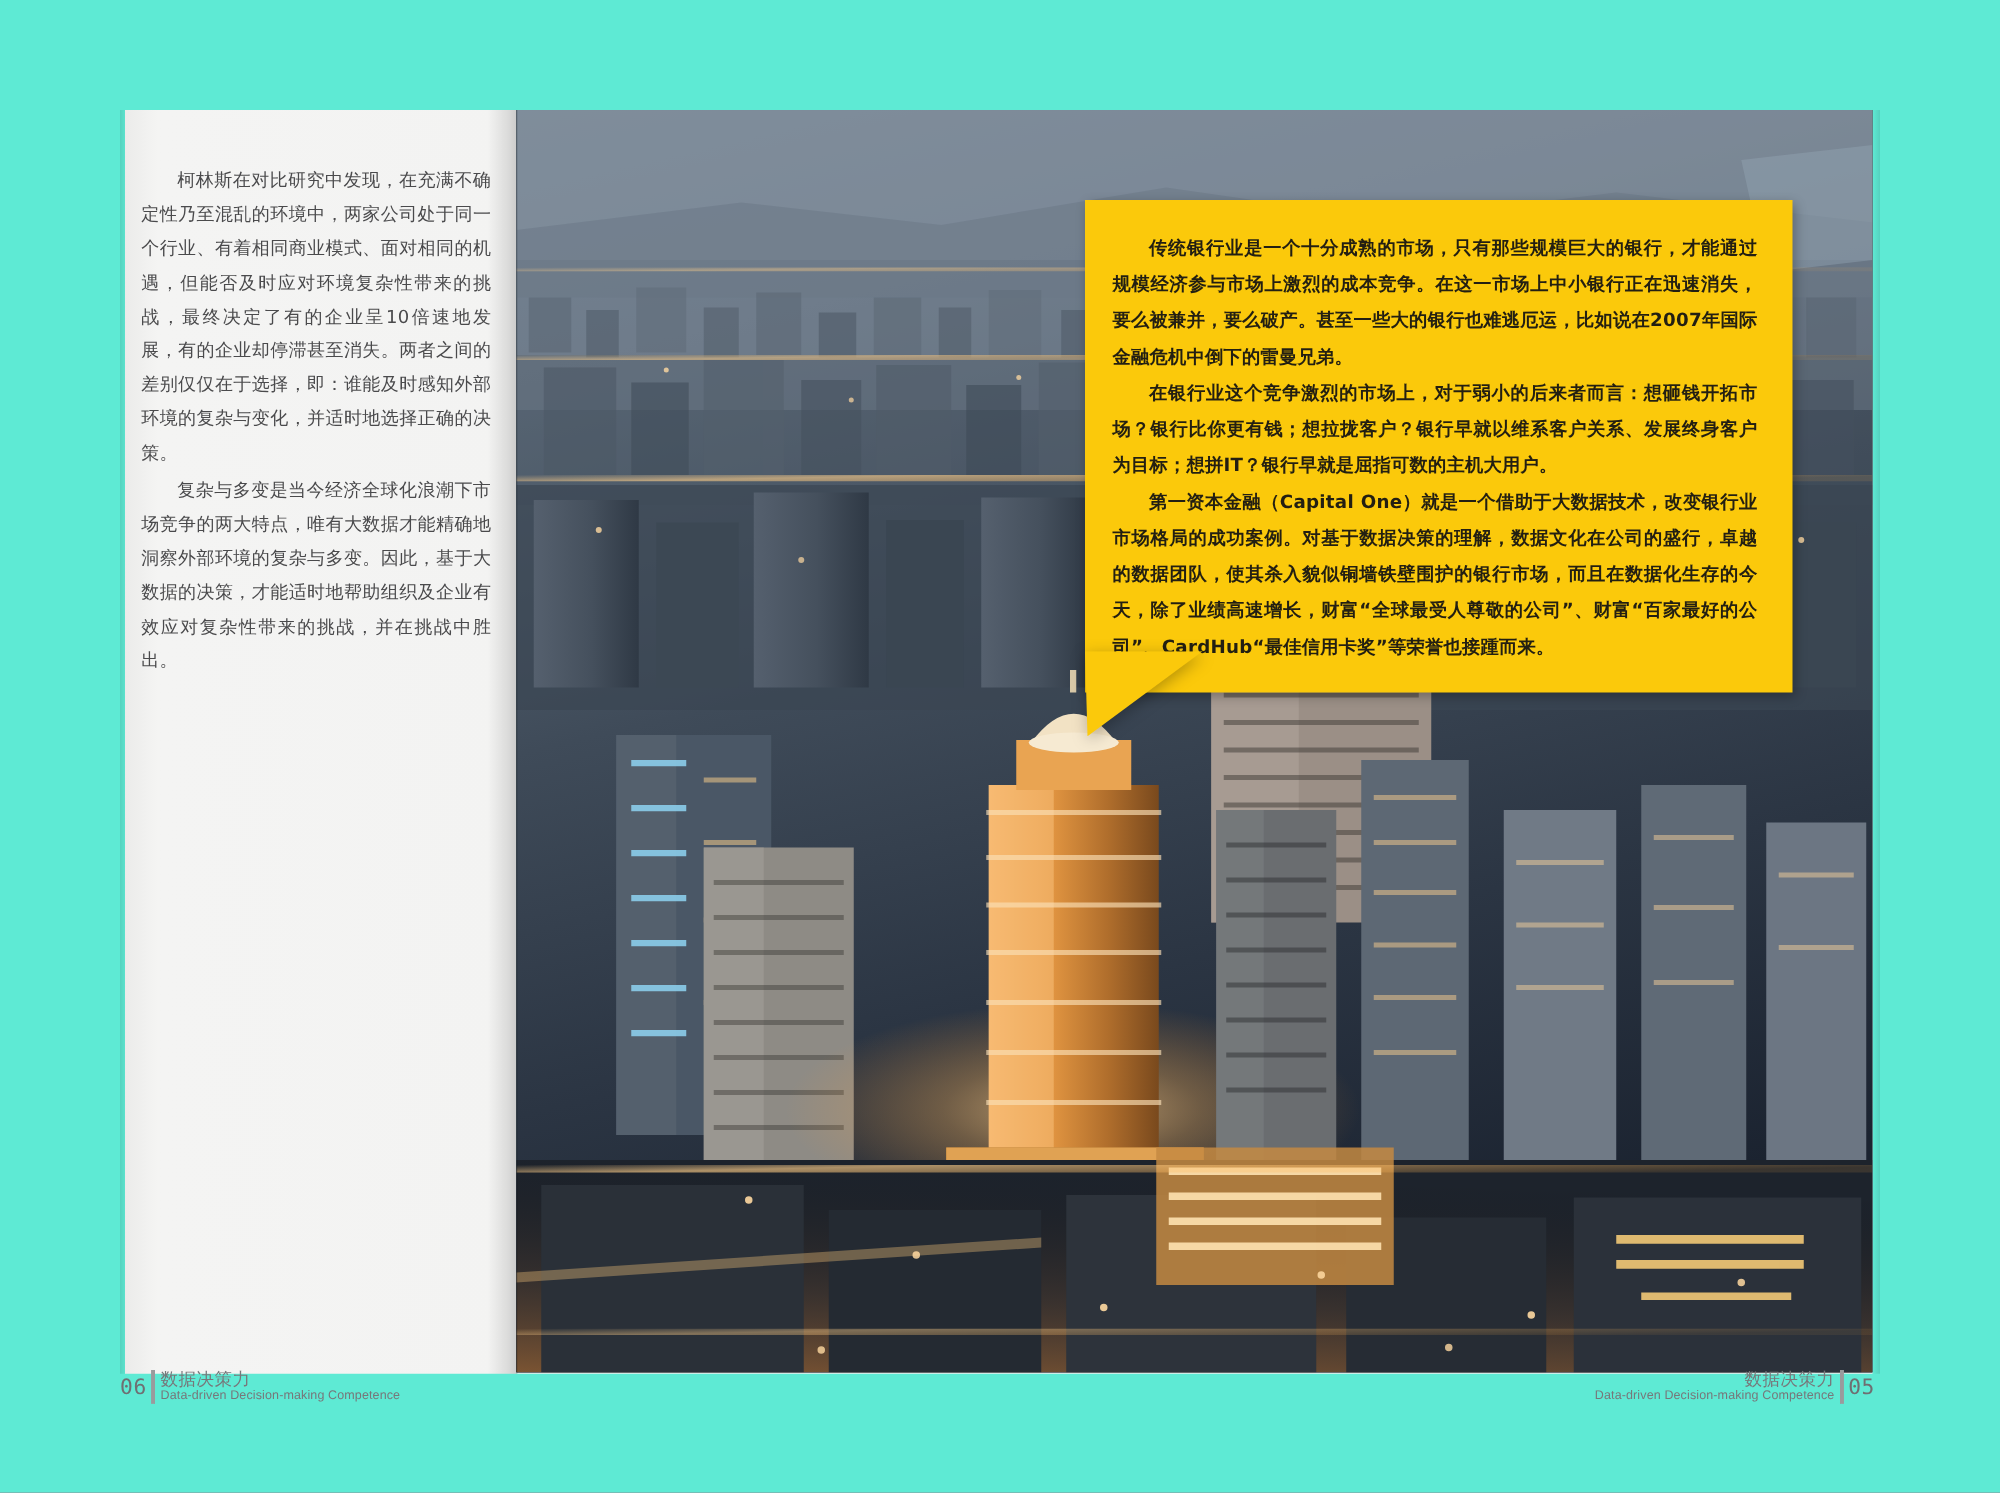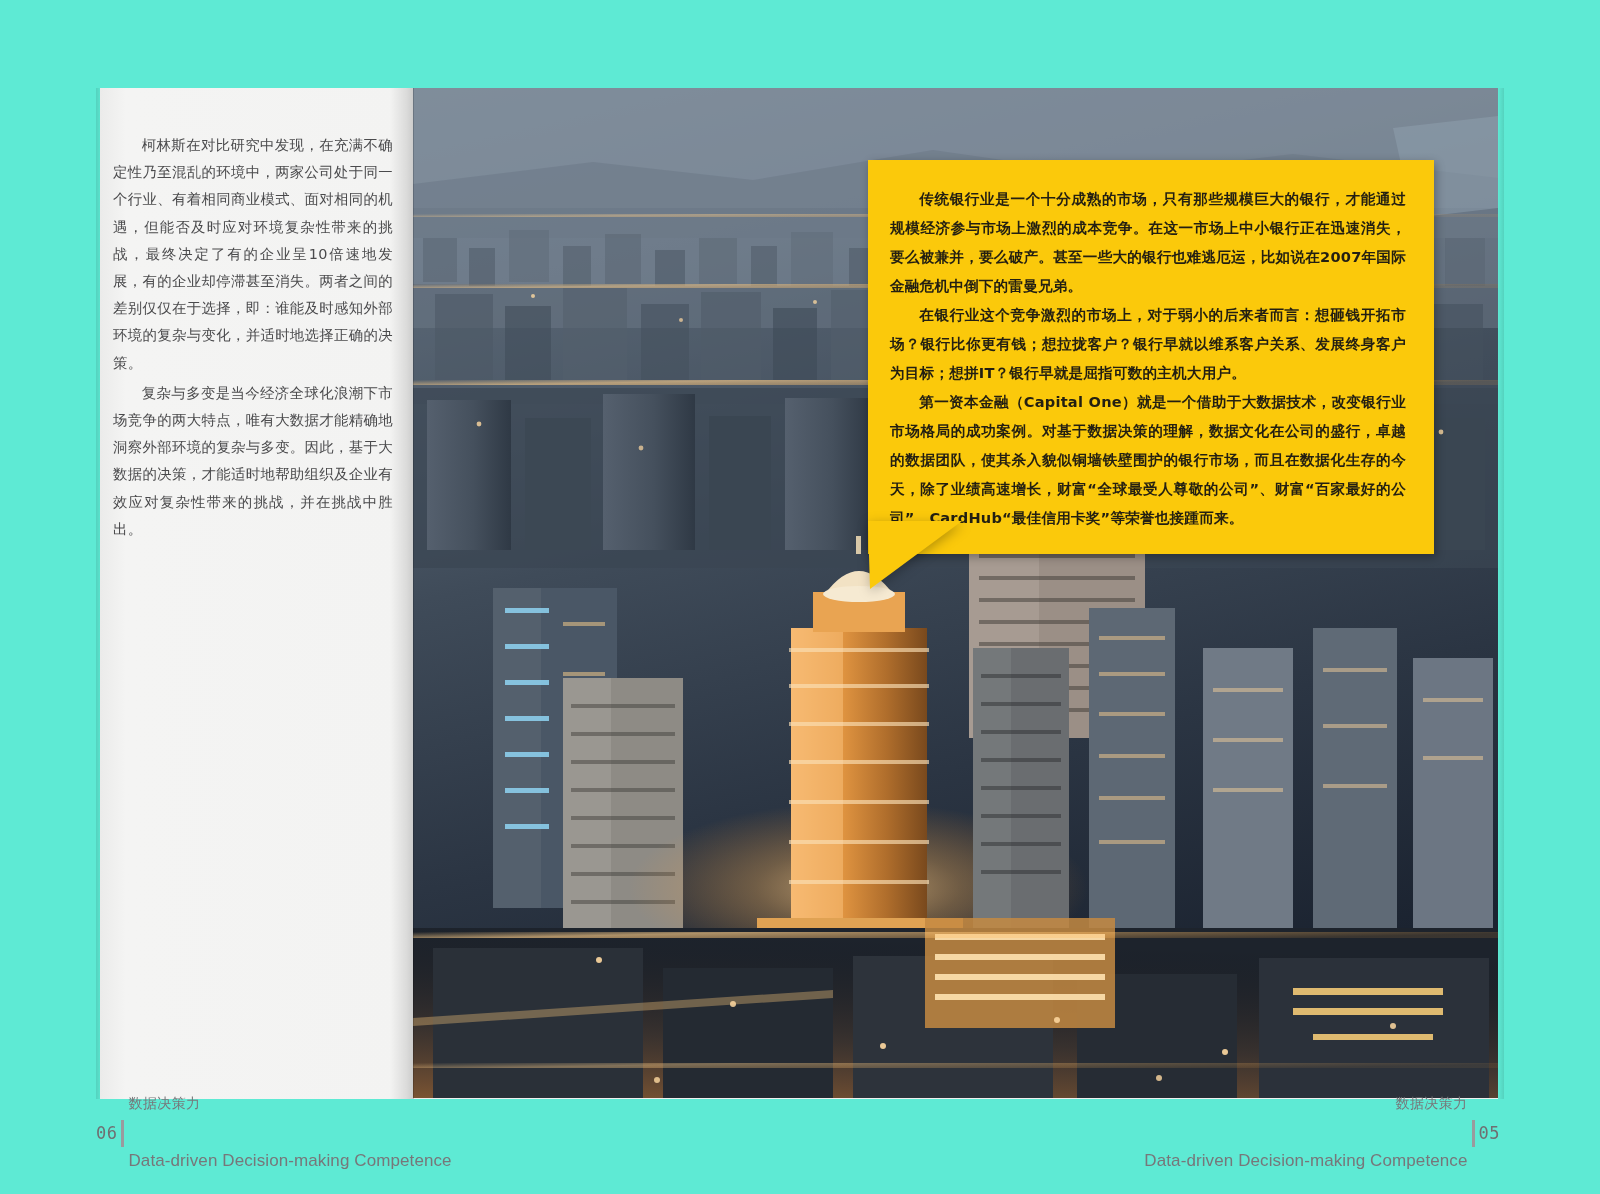--- a/index.html
+++ b/index.html
@@ -142,25 +142,24 @@
   }
   .ftitles{ line-height:1.08; }
   .ftitle-cn{
     font-family:"DejaVu Sans","Liberation Sans",sans-serif;
     font-size:14px;
     color:#77777a;
     letter-spacing:0.4px;
   }
   .ftitle-en{
     font-family:"Liberation Sans","DejaVu Sans",sans-serif;
-    font-size:17px;
+    font-size:10px;
     color:#77777a;
     letter-spacing:0.1px;
     white-space:nowrap;
-    margin-top:41px;
   }
   .ta-r{ text-align:right; }
 </style>
 </head>
 <body>
 
 <div id="spread">
 
   <div id="edge-left"></div>
   <div id="edge-right"></div>

